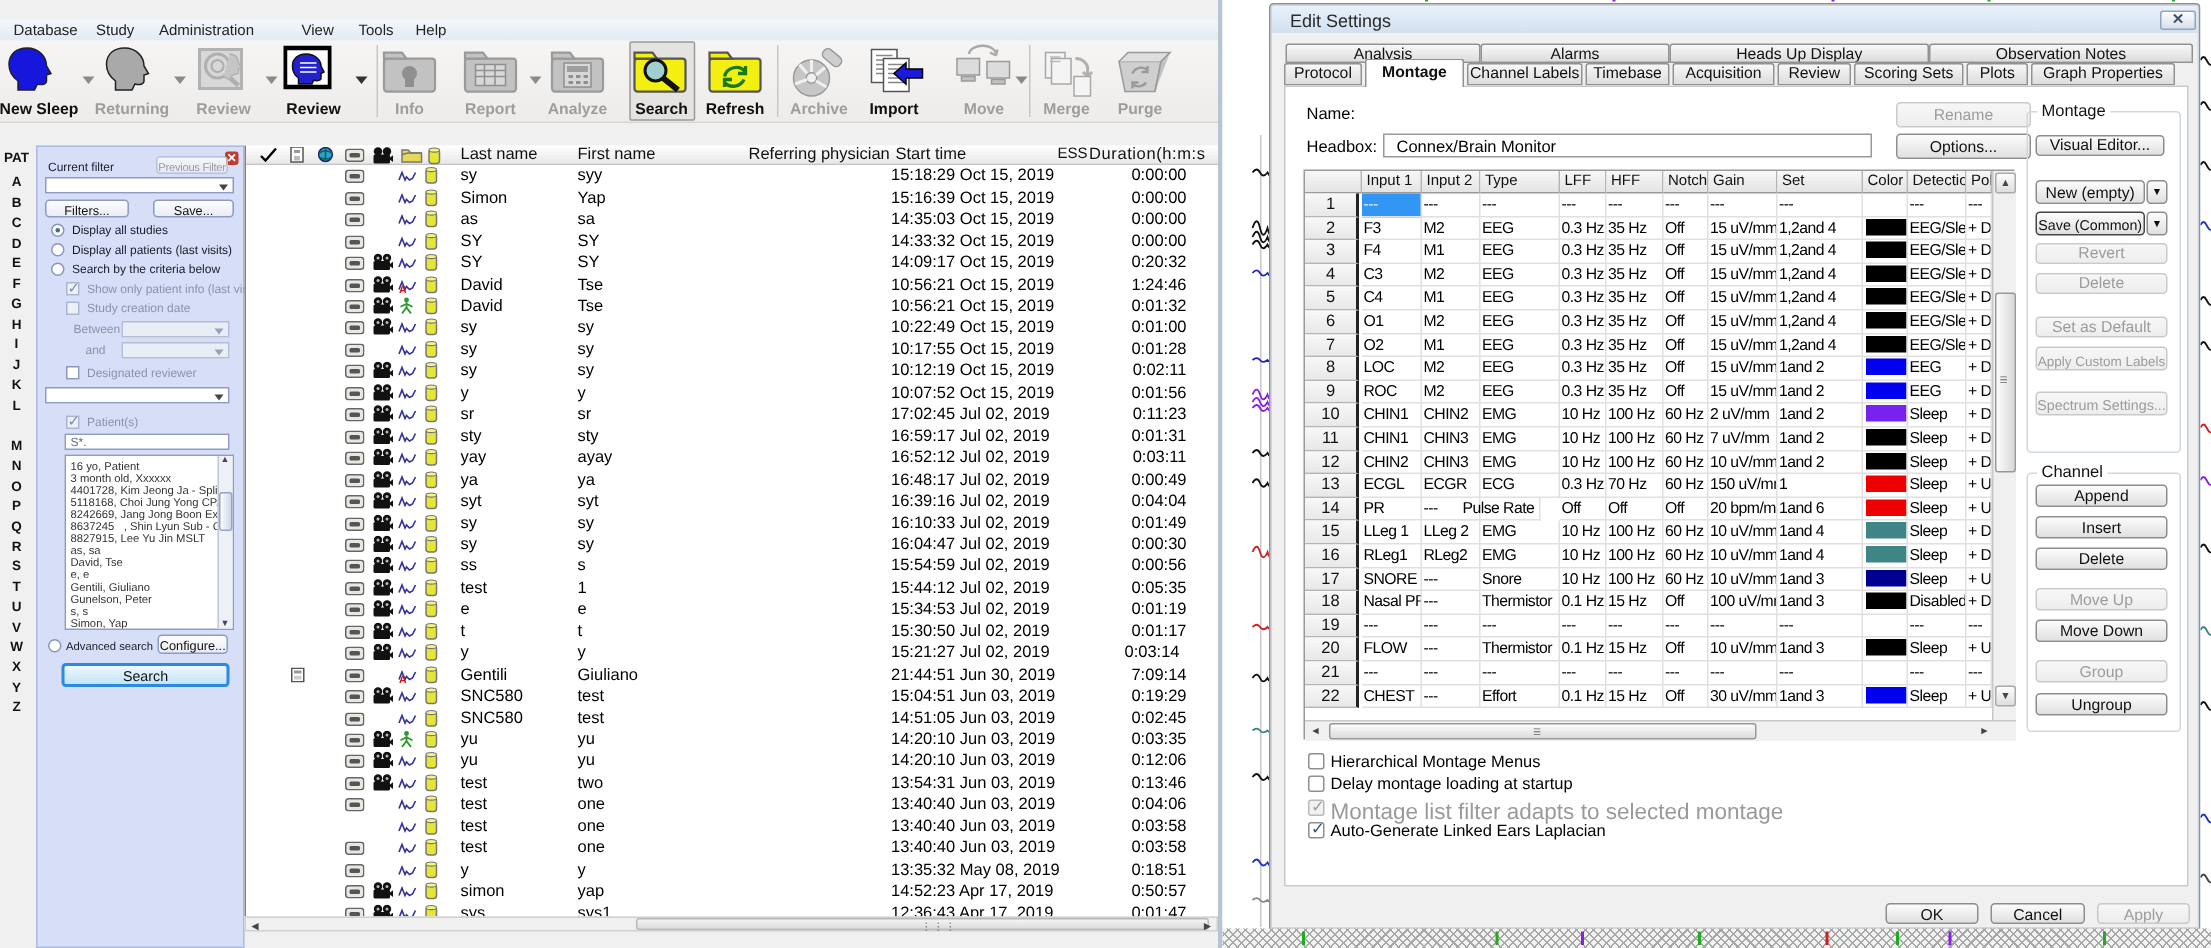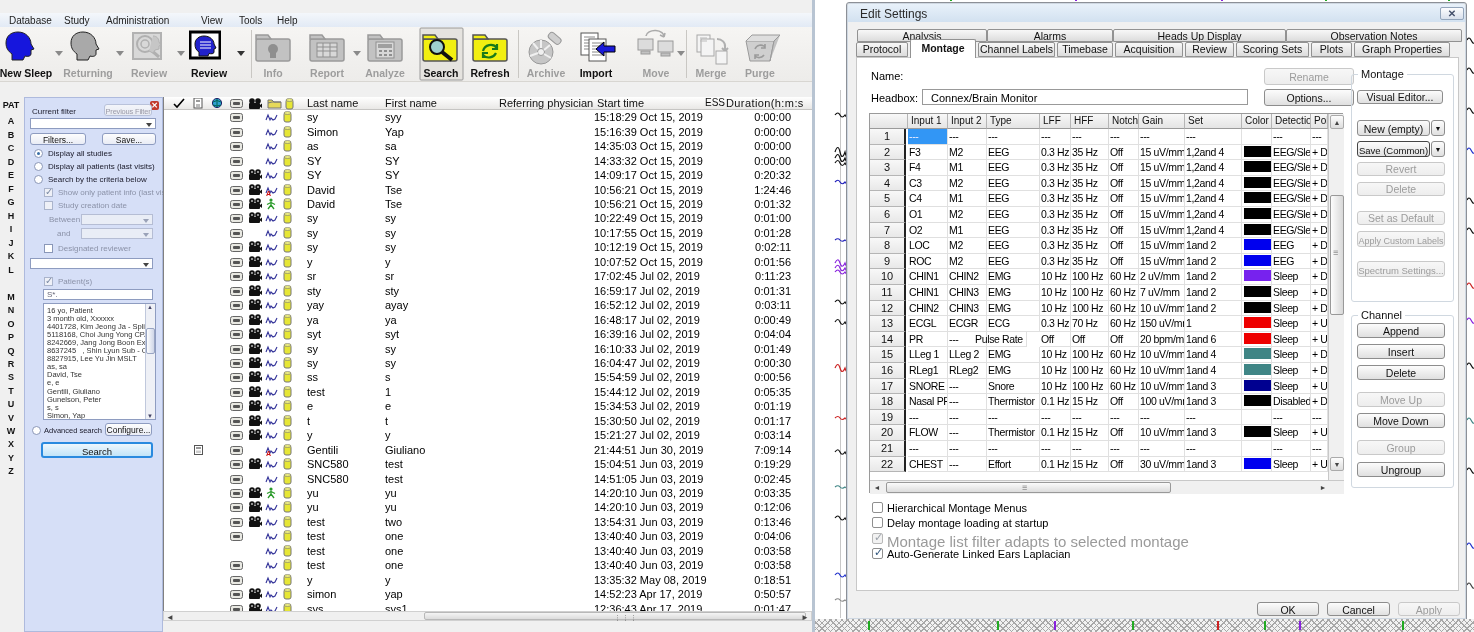--- a/index.html
+++ b/index.html
@@ -847,21 +847,21 @@
           <svg style="position:absolute;left:101px;top:2px" width="14" height="11">
             <path d="M1,8 L3,3 L5,8 L6,6 L8,8 L10,7 L12,3" stroke="#333399" stroke-width="1.1" fill="none"></path>
           </svg>
           <svg style="position:absolute;left:119px;top:1px" width="9" height="12">
             <rect x="1" y="1.5" width="7" height="9.5" rx="2" fill="#e6e635" stroke="#777"></rect>
             <ellipse cx="4.5" cy="2" rx="3.5" ry="1.4" fill="#f4f480" stroke="#777" stroke-width="0.7"></ellipse>
           </svg>
           <span style="left:143px">y</span>
           <span style="left:221px">y</span>
           <span style="left:430px">15:21:27 Jul 02, 2019</span>
-          <span style="left:581px;width:46px;text-align:right">0:03:14</span>
+          <span style="left:581px;width:46px;text-align:center">0:03:14</span>
         </div>
         <div class="lrow" style="top:345.6px">
           <svg style="position:absolute;left:30px;top:2px" width="10" height="10">
             <rect x="0.5" y="0.5" width="8" height="9" fill="#fff" stroke="#555"></rect>
             <rect x="2" y="2" width="5" height="2" fill="#999"></rect>
             <rect x="2" y="5.5" width="5" height="2.5" fill="#ccc"></rect>
           </svg>
           <svg style="position:absolute;left:66px;top:3px" width="13" height="9">
             <rect x="0.5" y="0.5" width="12" height="8" rx="2" fill="#e8e8e2" stroke="#666"></rect>
             <rect x="3" y="3" width="7" height="3" rx="1" fill="#555"></rect>

